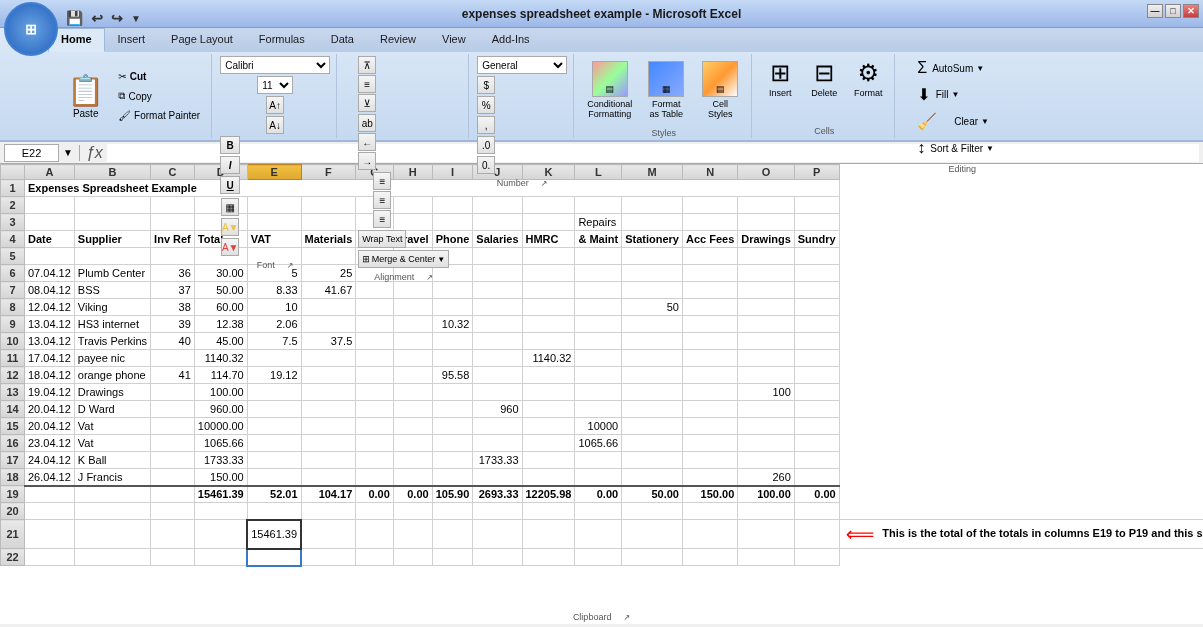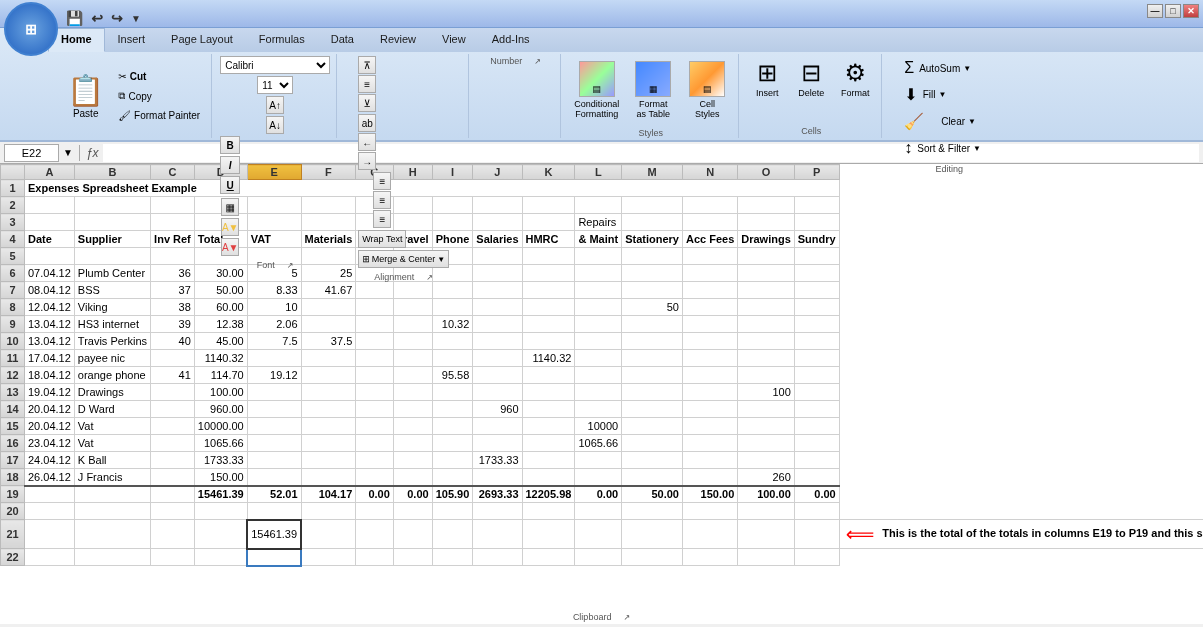--- a/index.html
+++ b/index.html
@@ -207,21 +207,21 @@
       width: 55px;
       height: 18px;
       border: 1px solid #aaa;
       background: white;
       text-align: center;
       font-size: 11px;
       padding: 0 2px;
     }
     .formula-icon {
       color: #555;
-      font-size: 12px;
+      font-size: 16px;
       font-style: italic;
     }
     .formula-input {
       flex: 1;
       height: 18px;
       border: none;
       background: white;
       font-size: 11px;
       outline: none;
     }
@@ -367,20 +367,21 @@
     <div class="office-btn">
       <span style="color:white; font-weight:bold; font-size:14px;">⊞</span>
     </div>
 
     <div class="quick-access">
       <span class="qa-btn">💾</span>
       <span class="qa-btn">↩</span>
       <span class="qa-btn">↪</span>
       <span class="qa-btn" style="font-size:10px;">▼</span>
     </div>
+    <span>expenses spreadsheet example - Microsoft Excel</span>
 
     <div class="window-controls">
       <div class="win-btn">—</div>
       <div class="win-btn">□</div>
       <div class="win-btn" style="background:linear-gradient(to bottom,#f08080,#c04040);color:white;">✕</div>
     </div>
   </div>
 
   <div class="ribbon">
 
@@ -482,20 +483,32 @@
             </div>
           </div>
         </div>
         <div class="ribbon-group-label">
           <span>Alignment</span>
           <span style="font-size:8px;">↗</span>
         </div>
       </div>
 
       <div class="ribbon-group" style="position:relative; min-width:90px;">
+        <div class="ribbon-group-content" style="flex-direction:column; gap:2px;">
+          <select class="number-dropdown">
+            <option>General</option>
+          </select>
+          <div class="font-row" style="gap:2px;">
+            <div class="small-btn">$</div>
+            <div class="small-btn">%</div>
+            <div class="small-btn">,</div>
+            <div class="small-btn">.0</div>
+            <div class="small-btn">0.</div>
+          </div>
+        </div>
         <div class="ribbon-group-label">
           <span>Number</span>
           <span style="font-size:8px;">↗</span>
         </div>
       </div>
 
       <div class="ribbon-group" style="position:relative; min-width:160px;">
         <div class="ribbon-group-content styles-group">
           <div class="style-btn">
             <div style="width:36px;height:36px;background:linear-gradient(135deg,#ff9999,#99ff99,#9999ff);border:1px solid #aaa;font-size:9px;display:flex;align-items:flex-end;justify-content:center;padding-bottom:2px;">▤</div>

